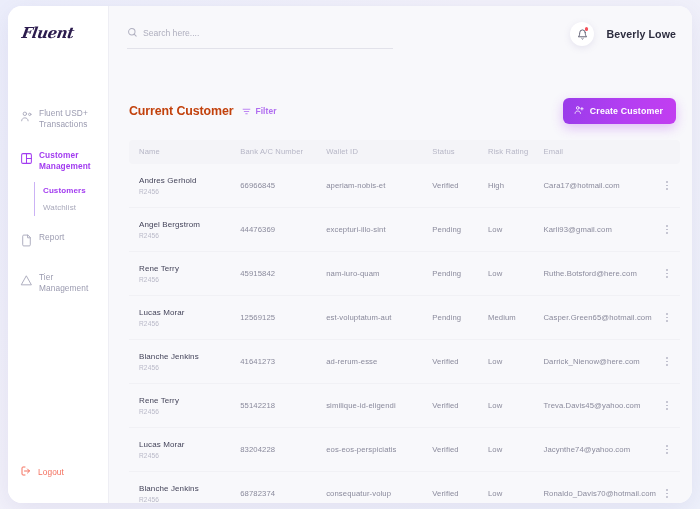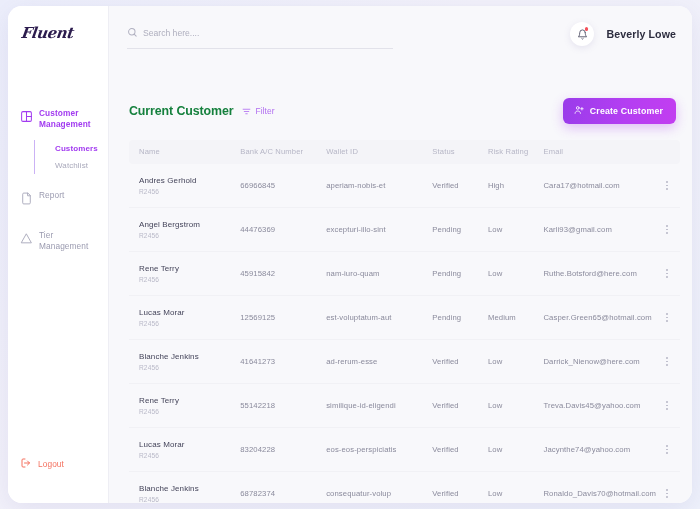--- a/index.html
+++ b/index.html
@@ -56,34 +56,34 @@
   .nav-item .ico { flex: 0 0 13px; margin-top: 1px; }
   .nav-label {
     font-size: 8.3px;
     line-height: 10.5px;
     color: #9b9bb0;
     letter-spacing: 0.1px;
   }
   .nav-item.active .nav-label { color: #a23bf0; font-weight: bold; }
   .subnav {
     margin: -4px 0 10px 26px;
-    padding-left: 20px;
+    padding-left: 8px;
     border-left: 1.5px solid #cbb2f5;
   }
   .subnav-item {
     font-size: 8px;
     color: #a9a9bb;
     padding: 4px 0;
     cursor: pointer;
     letter-spacing: 0.1px;
   }
   .subnav-item.active { color: #a23bf0; font-weight: bold; }
   .logout {
     position: absolute;
-    left: 12px; bottom: 30px;
+    left: 12px; bottom: 22px;
     display: flex; align-items: center; gap: 6px;
     cursor: pointer;
   }
   .logout-label { font-size: 8.3px; color: #f4715f; letter-spacing: 0.1px; }
 
   
   .main {
     flex: 1;
     background: #f8f8fb;
     position: relative;
@@ -129,27 +129,27 @@
     letter-spacing: 0.1px;
   }
 
   .section-head {
     display: flex; align-items: center;
     padding: 36px 16px 0 20px;
     justify-content: space-between;
   }
   .title-row { display: flex; align-items: center; gap: 9px; }
   .page-title {
-    font-size: 12.4px; font-weight: bold; color: #15803d;
+    font-size: 12.4px; font-weight: bold; color: #c2410c;
     letter-spacing: -0.1px;
   }
   .filter-btn {
     display: flex; align-items: center; gap: 4px; cursor: pointer;
   }
-  .filter-label { font-size: 8.4px; color: #b06df0; letter-spacing: 0.1px; }
+  .filter-label { font-size: 8.4px; color: #b06df0; letter-spacing: 0.1px; font-weight: bold; }
   .create-btn {
     display: flex; align-items: center; gap: 6px;
     background: linear-gradient(95deg, #9a3cea 0%, #b43ef2 55%, #c23ef0 100%);
     color: #fff; border: none; cursor: pointer;
     border-radius: 6px;
     padding: 7px 13px 7px 11px;
     font-size: 8.8px; font-weight: bold;
     font-family: "Liberation Sans", sans-serif;
     box-shadow: 0 4px 12px rgba(164,60,236,0.30);
     letter-spacing: 0.15px;
@@ -200,20 +200,30 @@
 <body>
 
 <div class="page">
   <div class="app-card">
 
     <aside class="sidebar">
       <div class="logo">Fluent</div>
 
       <nav class="nav">
 
+        <div class="nav-item">
+          <span class="ico">
+            <svg width="13" height="13" viewBox="0 0 24 24" fill="none" stroke="#adadbe" stroke-width="1.8" stroke-linecap="round" stroke-linejoin="round">
+              <circle cx="9" cy="7" r="3.2"></circle>
+              <path d="M3 20c0-3.3 2.7-5.5 6-5.5s6 2.2 6 5.5"></path>
+              <circle cx="18" cy="8" r="2.2"></circle>
+            </svg>
+          </span>
+          <span class="nav-label">Fluent USD+ Transactions</span>
+        </div>
 
         <div class="nav-item active">
           <span class="ico">
             <svg width="13" height="13" viewBox="0 0 24 24" fill="none" stroke="#a23bf0" stroke-width="1.9" stroke-linecap="round" stroke-linejoin="round">
               <rect x="3" y="3" width="18" height="18" rx="2.5"></rect>
               <path d="M12 3v18"></path>
                 <path d="M12 12h9"></path>
             </svg>
           </span>
           <span class="nav-label">Customer Management</span>

